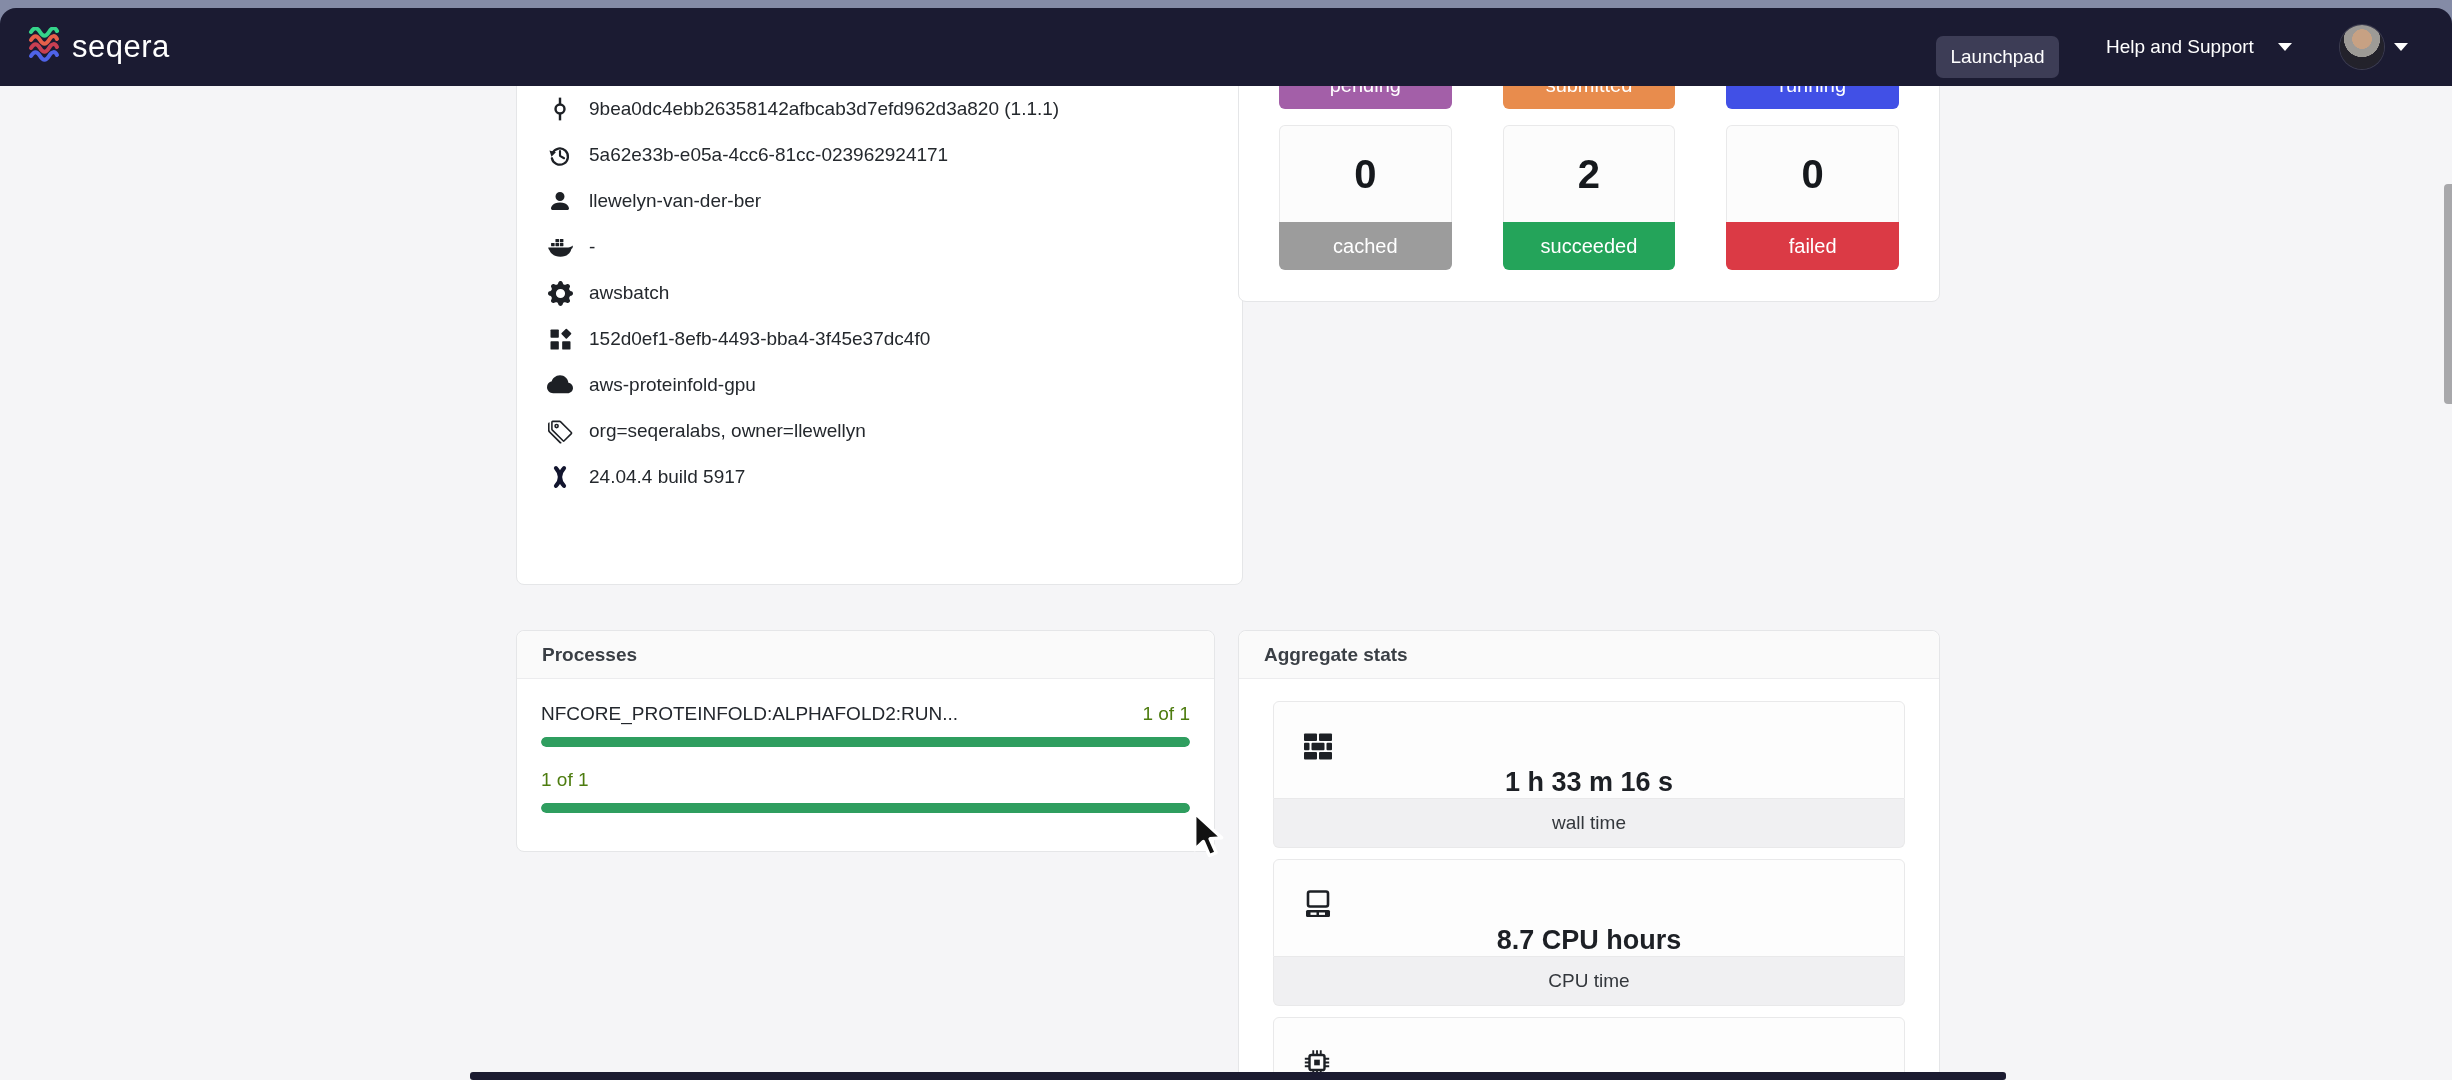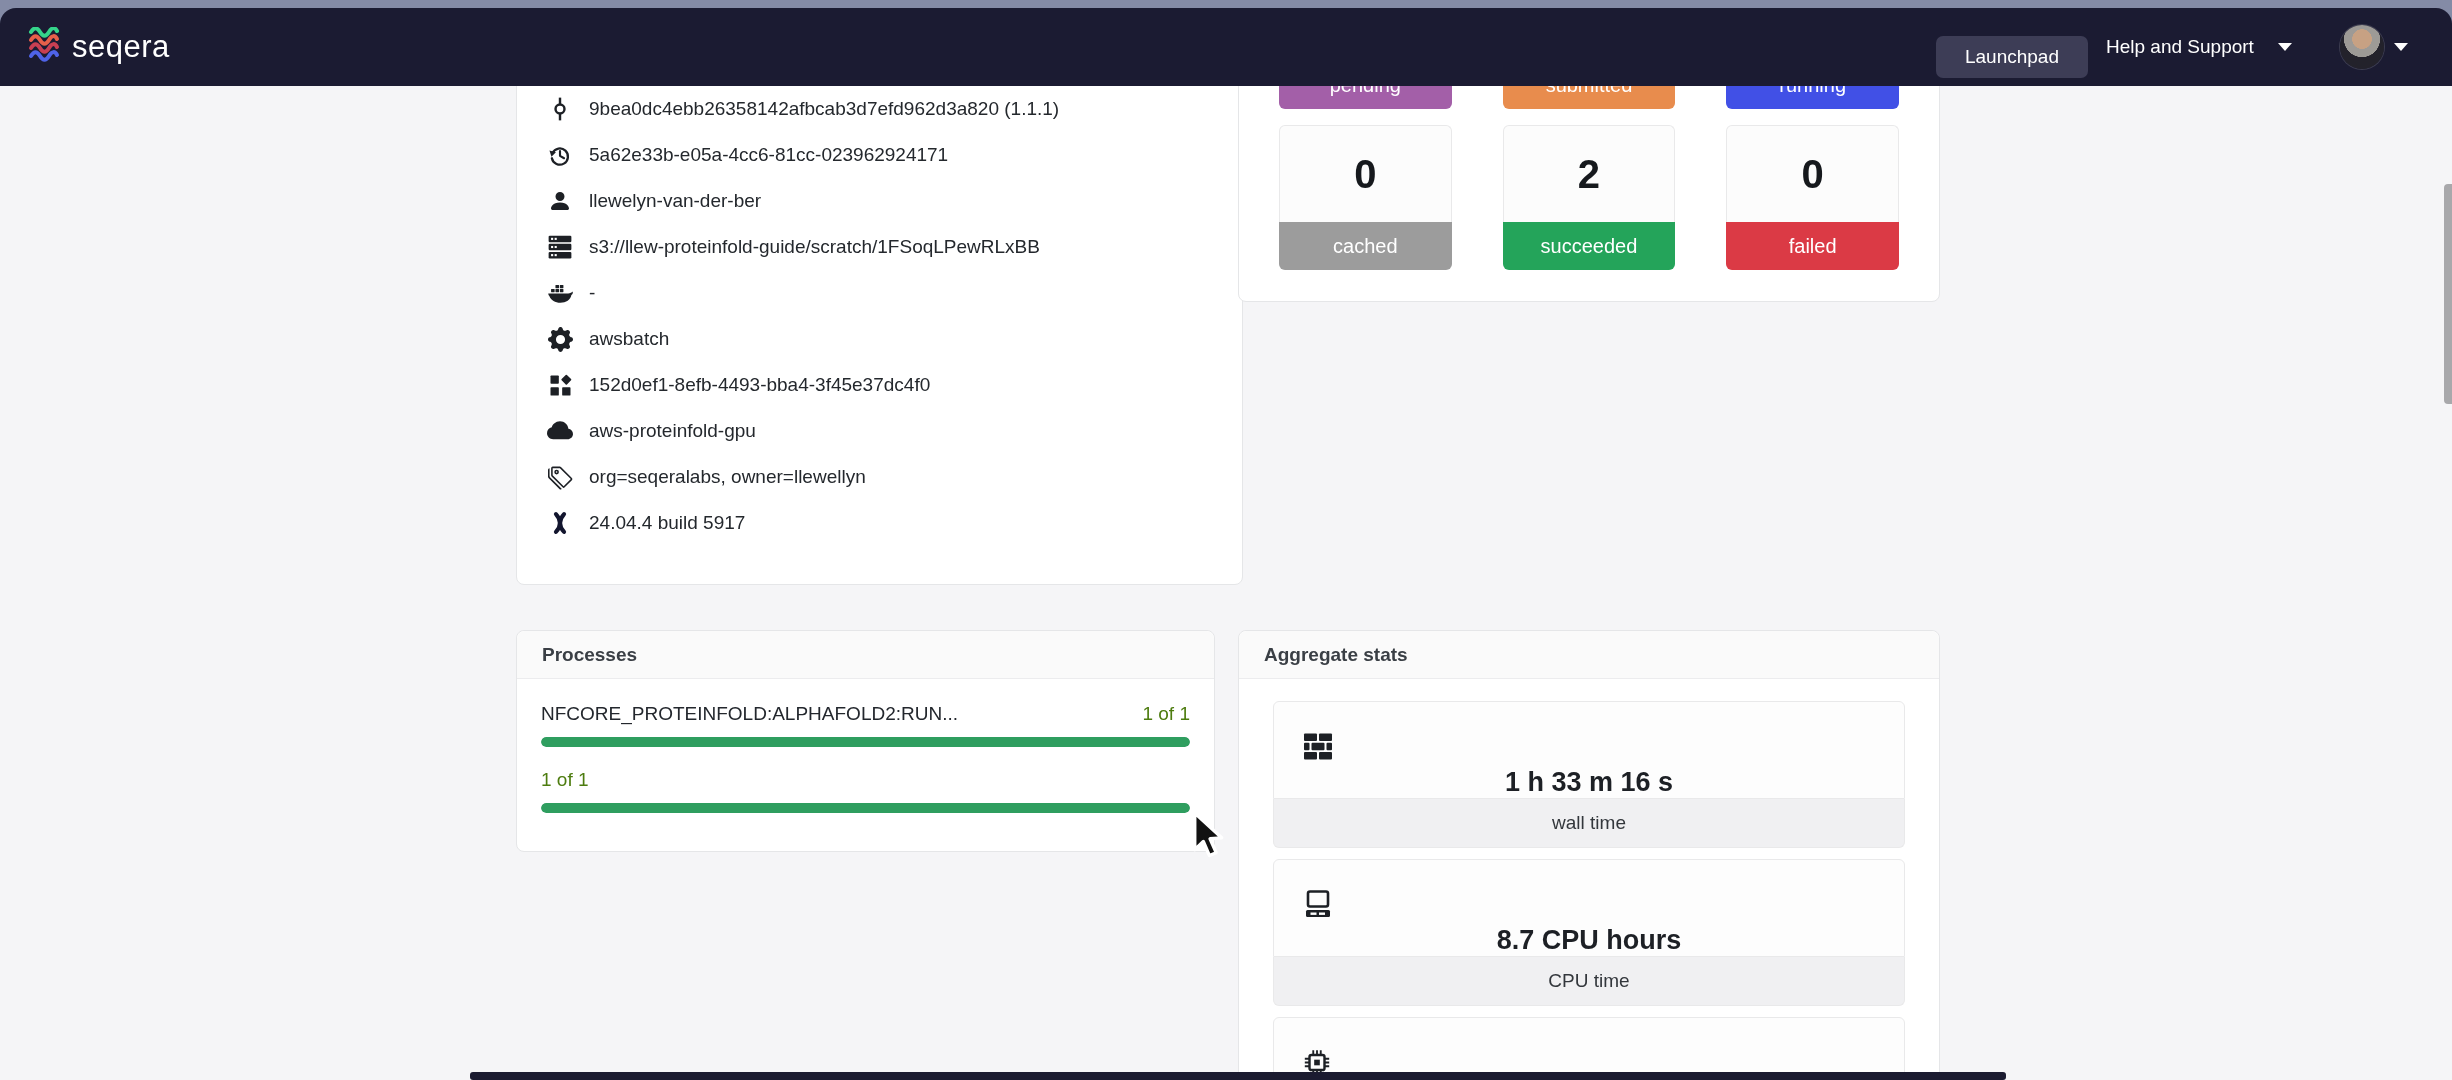--- a/index.html
+++ b/index.html
@@ -6,21 +6,21 @@
   #screen{position:relative;width:2452px;height:1080px;overflow:hidden;
     font-family:"Liberation Sans",sans-serif;background:#80879f;}
   
   .top-strip{position:absolute;top:0;left:0;width:2452px;height:24px;background:#848ba6;z-index:5;}
   .navbar{position:absolute;top:8px;left:0;width:2452px;height:78px;background:#1b1b32;
     border-radius:16px 16px 0 0;z-index:10;}
   .nav-inner{position:relative;width:100%;height:100%;}
   .logo{position:absolute;left:28px;top:50%;transform:translateY(-50%);
     display:flex;align-items:center;gap:12px;}
   .logo-text{color:#fff;font-size:31px;font-weight:500;letter-spacing:.5px;}
-  .launchpad-btn{position:absolute;left:1936px;top:28px;width:152px;height:42px;
+  .launchpad-btn{position:absolute;left:1936px;top:28px;width:123px;height:42px;
     background:#3d3d56;border:none;border-radius:7px;color:#fff;font-size:19px;
     font-family:inherit;display:flex;align-items:center;justify-content:center;cursor:pointer;}
   .help-menu{position:absolute;left:2106px;top:0;height:78px;display:flex;align-items:center;
     gap:24px;color:#fff;font-size:19px;cursor:pointer;}
   .caret{width:0;height:0;border-left:7px solid transparent;border-right:7px solid transparent;
     border-top:8px solid #fff;display:inline-block;}
   .avatar-menu{position:absolute;left:2340px;top:0;height:78px;display:flex;align-items:center;gap:10px;cursor:pointer;}
   .avatar{width:44px;height:44px;border-radius:50%;
     background:radial-gradient(circle at 50% 32%, #c7a183 0 26%, #9d9a96 27% 48%, #23222b 49% 100%);
     box-shadow:0 0 0 1px rgba(255,255,255,.15);}
@@ -134,36 +134,20 @@
         </span>
         <span class="d-val">5a62e33b-e05a-4cc6-81cc-023962924171</span>
       </div>
       <div class="d-row">
         <span class="d-icon">
           <svg width="24" height="24" viewBox="0 0 16 16" fill="currentColor">
             <path d="M3 14s-1 0-1-1 1-4 6-4 6 3 6 4-1 1-1 1H3zm5-6a3 3 0 1 0 0-6 3 3 0 0 0 0 6z"></path>
           </svg>
         </span>
         <span class="d-val">llewelyn-van-der-ber</span>
-      </div>
-      <div class="d-row">
-        <span class="d-icon">
-          <svg width="26" height="30" viewBox="0 0 32 32" fill="currentColor">
-            <rect x="2" y="2" width="28" height="8" rx="1.5"></rect>
-            <rect x="2" y="12" width="28" height="8" rx="1.5"></rect>
-            <rect x="2" y="22" width="28" height="8" rx="1.5"></rect>
-            <rect x="5" y="4.7" width="2.6" height="2.6" fill="#fff"></rect>
-              <rect x="9.4" y="4.7" width="2.6" height="2.6" fill="#fff"></rect>
-            <rect x="5" y="14.7" width="2.6" height="2.6" fill="#fff"></rect>
-              <rect x="9.4" y="14.7" width="2.6" height="2.6" fill="#fff"></rect>
-            <rect x="5" y="24.7" width="2.6" height="2.6" fill="#fff"></rect>
-              <rect x="9.4" y="24.7" width="2.6" height="2.6" fill="#fff"></rect>
-          </svg>
-        </span>
-        <span class="d-val">s3://llew-proteinfold-guide/scratch/1FSoqLPewRLxBB</span>
       </div>
       <div class="d-row">
         <span class="d-icon">
           <svg width="28" height="24" viewBox="0 0 32 26" fill="currentColor">
             <rect x="5" y="8" width="4.4" height="4" rx=".5"></rect>
               <rect x="10.4" y="8" width="4.4" height="4" rx=".5"></rect>
             <rect x="15.8" y="8" width="4.4" height="4" rx=".5"></rect>
               <rect x="10.4" y="3" width="4.4" height="4" rx=".5"></rect>
             <rect x="15.8" y="3" width="4.4" height="4" rx=".5"></rect>
             <path d="M1.5 13.5 h24.5 c2.5,0 4.5,-1.5 5.5,-2.5 c.6,1.2 .2,3.4 -1.5,4.5 c-1,6 -6.5,9.5 -13.5,9.5 c-6.5,0 -11.5,-3 -13.5,-8 c-.9,-1 -1.5,-2.2 -1.5,-3.5z"></path>

